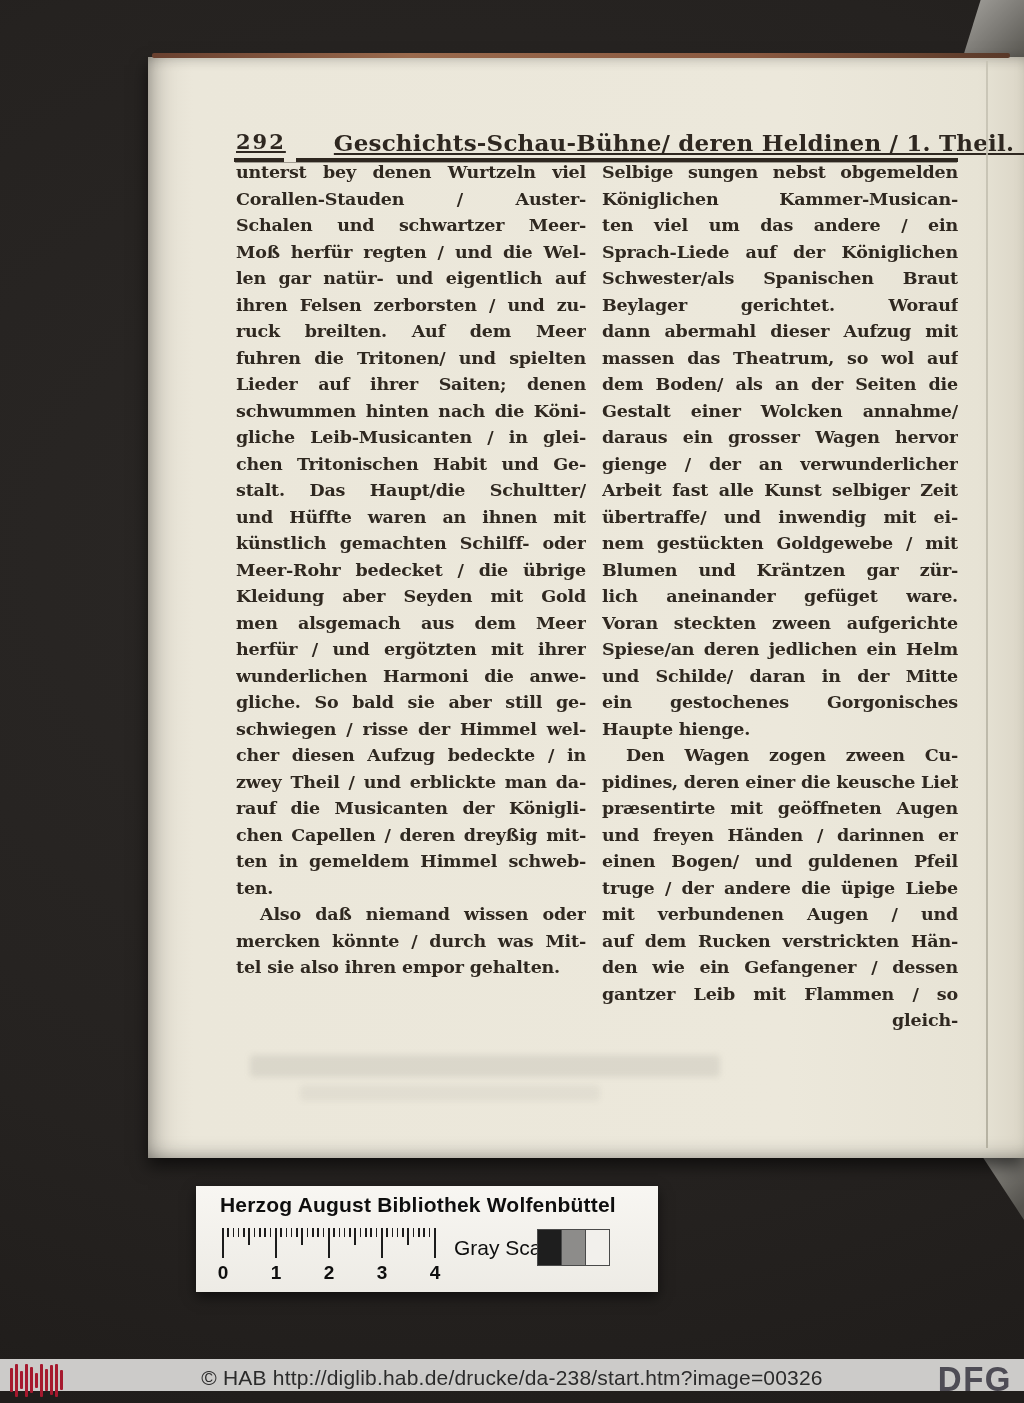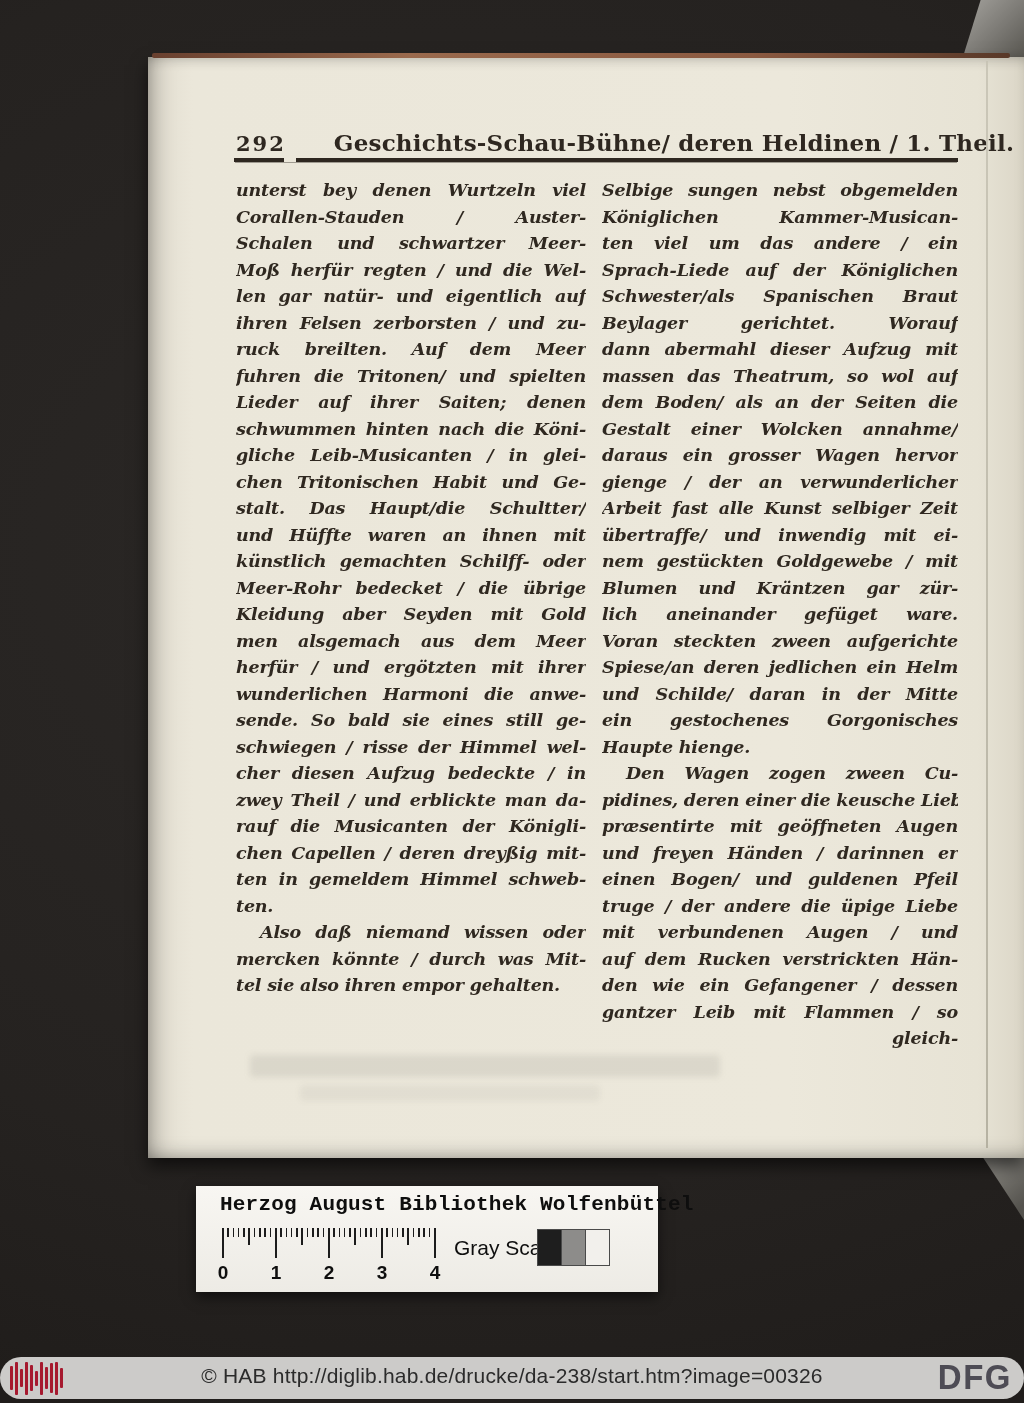--- a/index.html
+++ b/index.html
@@ -19,68 +19,68 @@
   
   .page{position:absolute;left:148px;top:57px;width:876px;height:1101px;
     background:linear-gradient(90deg,#e1dccf 0px,#ebe7da 45px,#ece8db 640px,#e7e3d5 830px,#dbd6c7 876px);
     box-shadow:0 8px 16px rgba(0,0,0,.6), inset 16px 0 24px -14px rgba(0,0,0,.35),
       inset 0 -12px 20px -12px rgba(0,0,0,.35), inset 0 10px 14px -10px rgba(0,0,0,.25);}
   .page::before{content:"";position:absolute;left:4px;right:14px;top:-4px;height:5px;
     background:linear-gradient(90deg,#69402f,#9a6a4d 30%,#8a5940 70%,#583828);border-radius:2px;}
   .crease{position:absolute;top:4px;bottom:10px;left:838px;width:2px;
     background:linear-gradient(#c6c2b3,#aeaa9a);opacity:.85;}
 
-  .page-header{position:absolute;left:88px;right:66px;top:72px;display:flex;align-items:flex-end;gap:48px;
-    color:#2e2720;white-space:nowrap;}
+  .page-header{position:absolute;left:88px;right:66px;top:72px;display:flex;align-items:flex-start;gap:48px;
+    color:#2e2720;white-space:nowrap;text-decoration:underline;}
   .pagenum{font-size:21px;font-weight:700;letter-spacing:2px;}
   .ptitle{font-size:23px;font-weight:700;letter-spacing:.2px;}
   .rule{position:absolute;left:86px;right:66px;top:101px;height:4px;
     background:linear-gradient(90deg,#2e2720 0 50px,transparent 50px 62px,#2e2720 62px 100%);
     box-shadow:0 2px 0 -1px rgba(46,39,32,.4);}
 
-  .cols{position:absolute;left:88px;top:120px;display:flex;gap:16px;color:#2f2820;font-style:italic;}
+  .cols{position:absolute;left:88px;top:102px;display:flex;gap:16px;color:#2f2820;}
   .col{overflow:hidden;}
   .col.l{width:350px;}
   .col.r{width:356px;}
   .ln{font-size:17.5px;line-height:26.5px;font-weight:700;white-space:nowrap;
     text-align:justify;text-align-last:justify;letter-spacing:-0.2px;}
   .ln.s{text-align-last:left;}
   .ln.in{padding-left:24px;}
   .ln.cw{text-align-last:right;}
 
   .ghost{position:absolute;background:rgba(95,100,88,.12);filter:blur(3px);border-radius:4px;}
   .g1{left:250px;top:1055px;width:470px;height:22px;}
   .g2{left:300px;top:1085px;width:300px;height:16px;opacity:.6;}
 
   
   .ruler-card{position:absolute;left:196px;top:1186px;width:462px;height:106px;
     background:linear-gradient(#f8f6f2,#edebe5);box-shadow:0 5px 12px rgba(0,0,0,.55);}
-  .card-title{margin:7px 10px 0 24px;font-family:Liberation Mono, monospace;font-weight:700;
+  .card-title{margin:7px 10px 0 24px;font-family:Liberation Sans, sans-serif;font-weight:700;
     font-size:21px;color:#0e0e0e;letter-spacing:.2px;white-space:nowrap;}
   .ticks{position:absolute;left:26px;top:42px;width:216px;height:30px;background:
     repeating-linear-gradient(90deg,#1c1c1c 0 1.5px,transparent 1.5px 5.3px) 0 0/215px 9px no-repeat,
     repeating-linear-gradient(90deg,#1c1c1c 0 1.7px,transparent 1.7px 26.5px) 0 0/215px 17px no-repeat,
     repeating-linear-gradient(90deg,#1c1c1c 0 2px,transparent 2px 53px) 0 0/215px 30px no-repeat;}
   .nums{position:absolute;left:26px;top:76px;width:230px;height:24px;
     font-family:"Liberation Sans",sans-serif;font-weight:700;font-size:19px;color:#0e0e0e;}
   .nums span{position:absolute;top:0;transform:translateX(-50%);}
   .nums span:nth-child(1){left:1px;}
   .nums span:nth-child(2){left:54px;}
   .nums span:nth-child(3){left:107px;}
   .nums span:nth-child(4){left:160px;}
   .nums span:nth-child(5){left:213px;}
   .gs-label{position:absolute;left:258px;top:50px;font-family:"Liberation Sans",sans-serif;
     font-size:21px;color:#0e0e0e;}
   .gs-swatches{position:absolute;left:341px;top:43px;display:flex;}
   .gs-swatches span{width:23px;height:35px;border:1px solid #4a4a4a;border-left:none;}
   .gs-swatches span:first-child{border-left:1px solid #4a4a4a;}
 
   
-  .footer{position:absolute;left:0;right:0;bottom:4px;height:42px;background:#cccbc9;
-    font-family:"Liberation Sans",sans-serif;border-radius:21px;}
+  .footer{position:absolute;left:0;right:0;bottom:12px;height:32px;background:#cccbc9;
+    font-family:"Liberation Sans",sans-serif;}
   .url{position:absolute;left:0;right:0;top:7px;text-align:center;font-size:21px;color:#2b2b2b;
     letter-spacing:.2px;}
   .barcode{position:absolute;left:10px;top:4px;height:34px;display:flex;align-items:center;gap:2px;}
   .barcode i{display:block;width:3px;background:#a6192e;border-radius:1px;}
   .barcode i:nth-child(1){height:24px;}.barcode i:nth-child(2){height:33px;}
   .barcode i:nth-child(3){height:18px;}.barcode i:nth-child(4){height:33px;}
   .barcode i:nth-child(5){height:26px;}.barcode i:nth-child(6){height:15px;}
   .barcode i:nth-child(7){height:33px;}.barcode i:nth-child(8){height:22px;}
   .barcode i:nth-child(9){height:30px;}.barcode i:nth-child(10){height:33px;}
   .barcode i:nth-child(11){height:20px;}
@@ -118,21 +118,21 @@
           <div class="ln">gliche Leib-Musicanten / in glei-</div>
           <div class="ln">chen Tritonischen Habit und Ge-</div>
           <div class="ln">stalt. Das Haupt/die Schultter/</div>
           <div class="ln">und Hüffte waren an ihnen mit</div>
           <div class="ln">künstlich gemachten Schilff- oder</div>
           <div class="ln">Meer-Rohr bedecket / die übrige</div>
           <div class="ln">Kleidung aber Seyden mit Gold</div>
           <div class="ln">men alsgemach aus dem Meer</div>
           <div class="ln">herfür / und ergötzten mit ihrer</div>
           <div class="ln">wunderlichen Harmoni die anwe-</div>
-          <div class="ln">sende.  So bald sie eines still ge-</div>
+          <div class="ln">gliche.  So bald sie aber still ge-</div>
           <div class="ln">schwiegen / risse der Himmel wel-</div>
           <div class="ln">cher diesen Aufzug bedeckte / in</div>
           <div class="ln">zwey Theil / und erblickte man da-</div>
           <div class="ln">rauf die Musicanten der Königli-</div>
           <div class="ln">chen Capellen / deren dreyßig mit-</div>
           <div class="ln">ten in gemeldem Himmel schweb-</div>
           <div class="ln s">ten.</div>
           <div class="ln in">Also daß niemand wissen oder</div>
           <div class="ln">mercken könnte / durch was Mit-</div>
           <div class="ln s">tel sie also ihren empor gehalten.</div>

